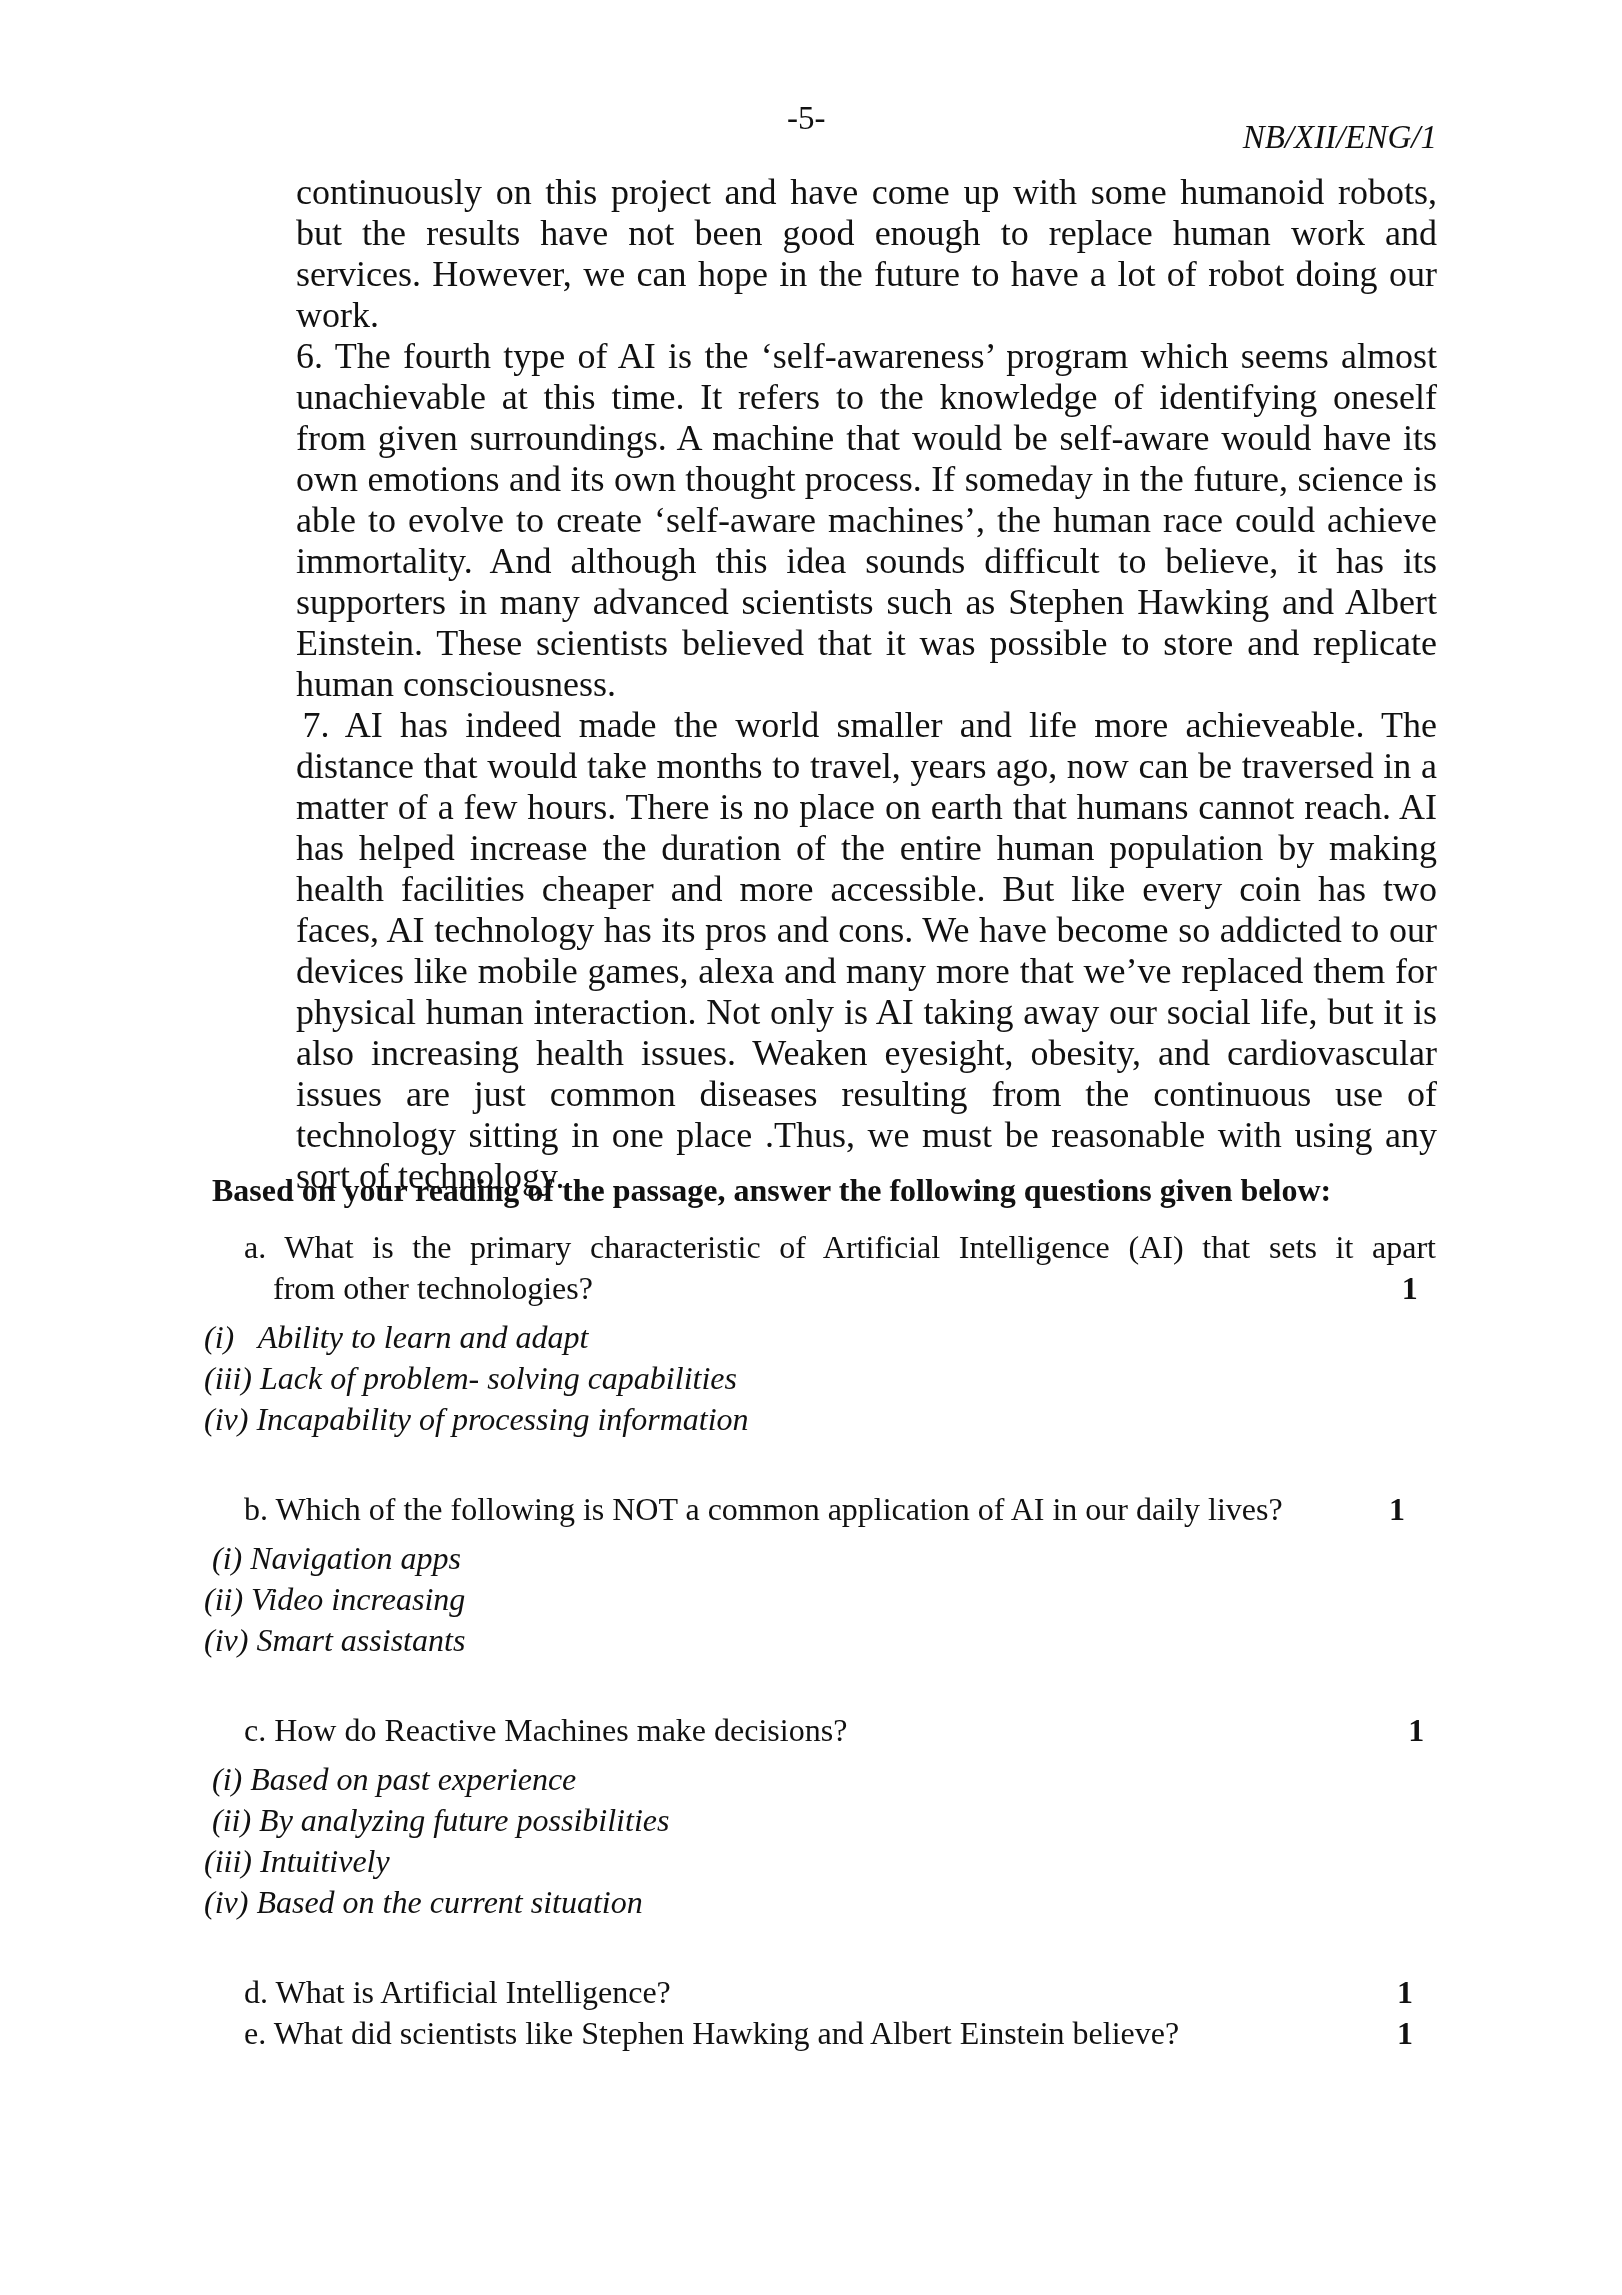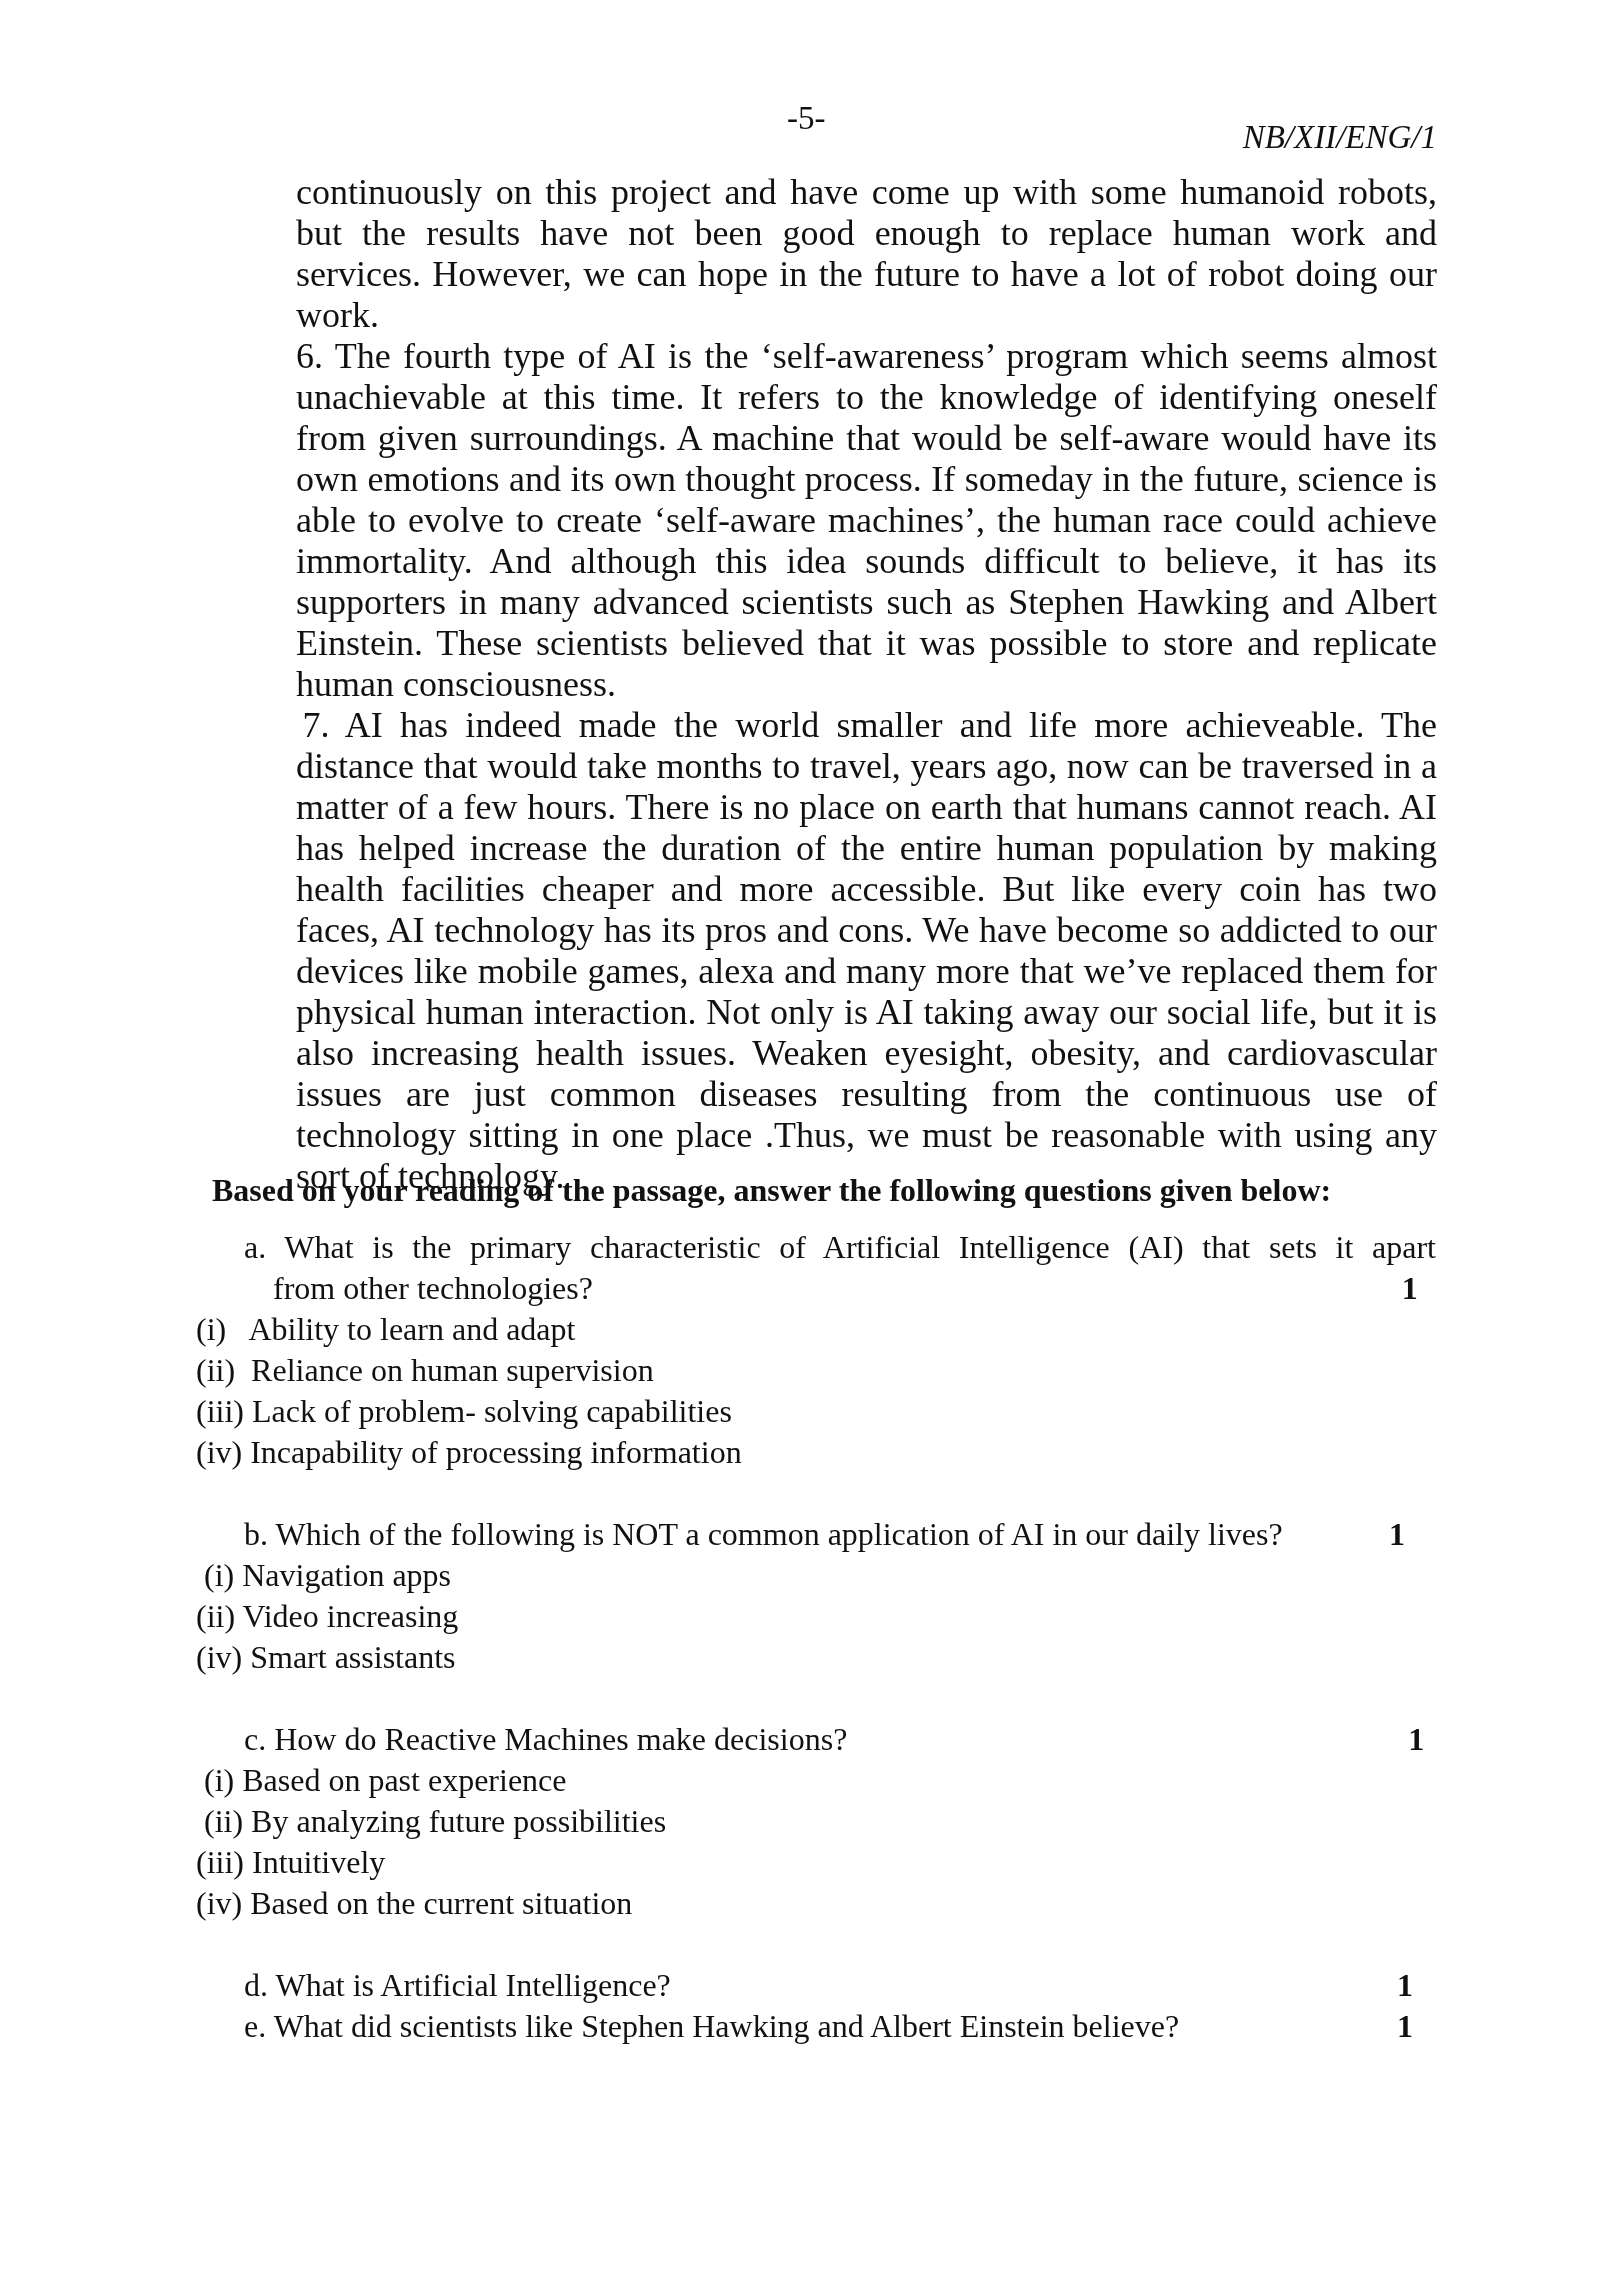--- a/index.html
+++ b/index.html
@@ -22,21 +22,21 @@
     .q { position: relative; margin: 0; }
     .q-text { display: block; margin-left: 48px; }
     .q-a .q-text { text-align: justify; text-align-last: justify; padding-right: 0; }
     .q-a .q-cont { display: block; padding-left: 77px; }
     .marks { position: absolute; right: 0; font-weight: bold; }
     .q-a .marks { bottom: 0; right: 18.3px; }
     .q-b .marks { top: 0; right: 31px; }
     .q-c .marks { top: 0; right: 11.8px; }
     .q-d .marks { top: 0; right: 23px; }
     .q-e .marks { top: 0; right: 23px; }
-    .opts { margin: 0; padding: 0; list-style: none; }
+    .opts { margin: 8px; padding: 0; list-style: none; font-style: italic; }
     .opts li { margin: 0; white-space: pre; }
     .gap { height: 41px; }
   </style>
 </head>
 <body>
 
 <div class="page">
 
   <div class="hdr hdr-page">-5-</div>
   <div class="hdr hdr-code">NB/XII/ENG/1</div>
@@ -50,21 +50,20 @@
   <div class="questions">
     <p class="instruction">Based on your reading of the passage, answer the following questions given below:</p>
 
     <div class="q q-a">
       <span class="q-text">a. What is the primary characteristic of Artificial Intelligence (AI) that sets it apart</span>
       <span class="q-cont">from other technologies?</span>
       <span class="marks">1</span>
     </div>
     <ul class="opts">
       <li>(i)   Ability to learn and adapt</li>
-      <li>(ii)  Reliance on human supervision</li>
       <li>(iii) Lack of problem- solving capabilities</li>
       <li>(iv) Incapability of processing information</li>
     </ul>
 
     <div class="gap"></div>
 
     <div class="q q-b">
       <span class="q-text">b. Which of the following is NOT a common application of AI in our daily lives?</span>
       <span class="marks">1</span>
     </div>

